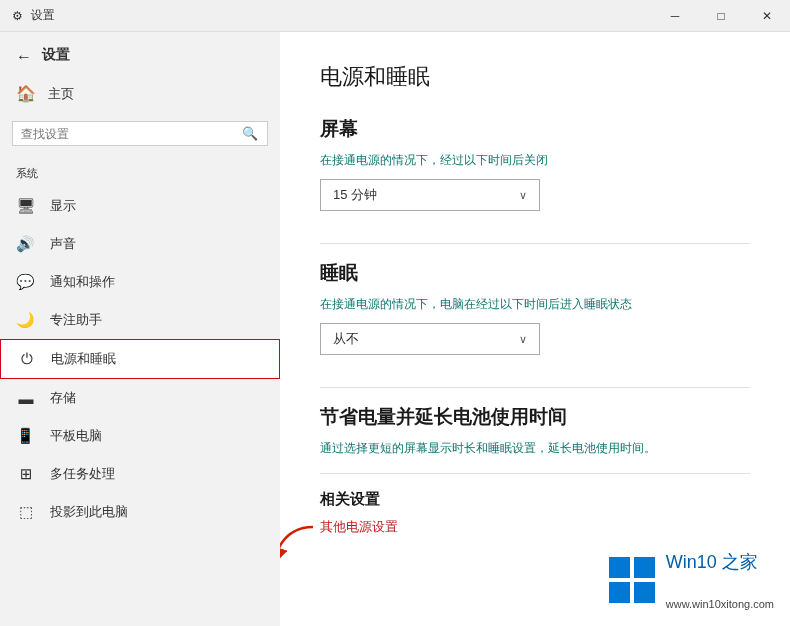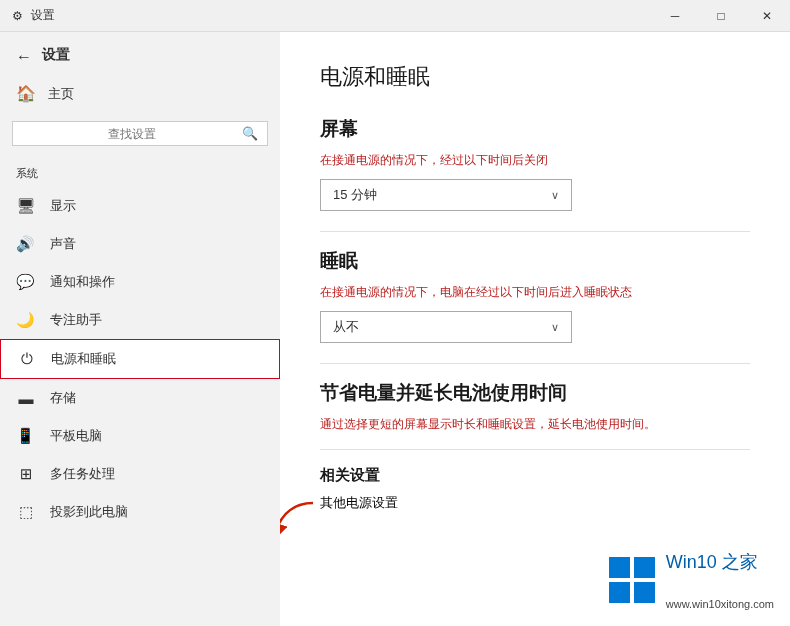--- a/index.html
+++ b/index.html
@@ -100,21 +100,20 @@
       background: #fff;
       padding: 4px 8px;
     }
     .search-input {
       border: none;
       outline: none;
       flex: 1;
       font-size: 12px;
       font-family: inherit;
       background: transparent;
-      text-align: center;
     }
     .search-icon { font-size: 13px; color: #666; }
 
     
     .section-label {
       padding: 8px 16px 6px 16px;
       font-size: 11px;
       color: #333;
       font-weight: 400;
     }
@@ -159,36 +158,36 @@
 
     .section-title {
       font-size: 19px;
       font-weight: 600;
       color: #1a1a1a;
       margin-bottom: 10px;
     }
 
     .description {
       font-size: 12px;
-      color: #b91c1c;
+      color: #0f766e;
       margin-bottom: 10px;
     }
 
     .dropdown {
       display: flex;
       align-items: center;
       justify-content: space-between;
       border: 1px solid #aaa;
       padding: 6px 12px;
-      width: 252px;
+      width: 220px;
       cursor: pointer;
       background: #fff;
       font-size: 13px;
       color: #333;
-      margin-bottom: 20px;
+      margin-bottom: 32px;
     }
     .dropdown-arrow { font-size: 11px; color: #555; }
 
     .divider {
       height: 1px;
       background: #e0e0e0;
       margin: 16px 0;
     }
 
     .section-block { margin-bottom: 16px; }
@@ -198,21 +197,21 @@
     }
     .related-title {
       font-size: 15px;
       font-weight: 600;
       color: #1a1a1a;
       margin-bottom: 8px;
     }
 
     .link-item {
       font-size: 13px;
-      color: #000000;
+      color: #b91c1c;
       cursor: pointer;
       text-decoration: none;
     }
 
     
     .watermark {
       position: absolute;
       bottom: 16px;
       right: 16px;
       display: flex;

